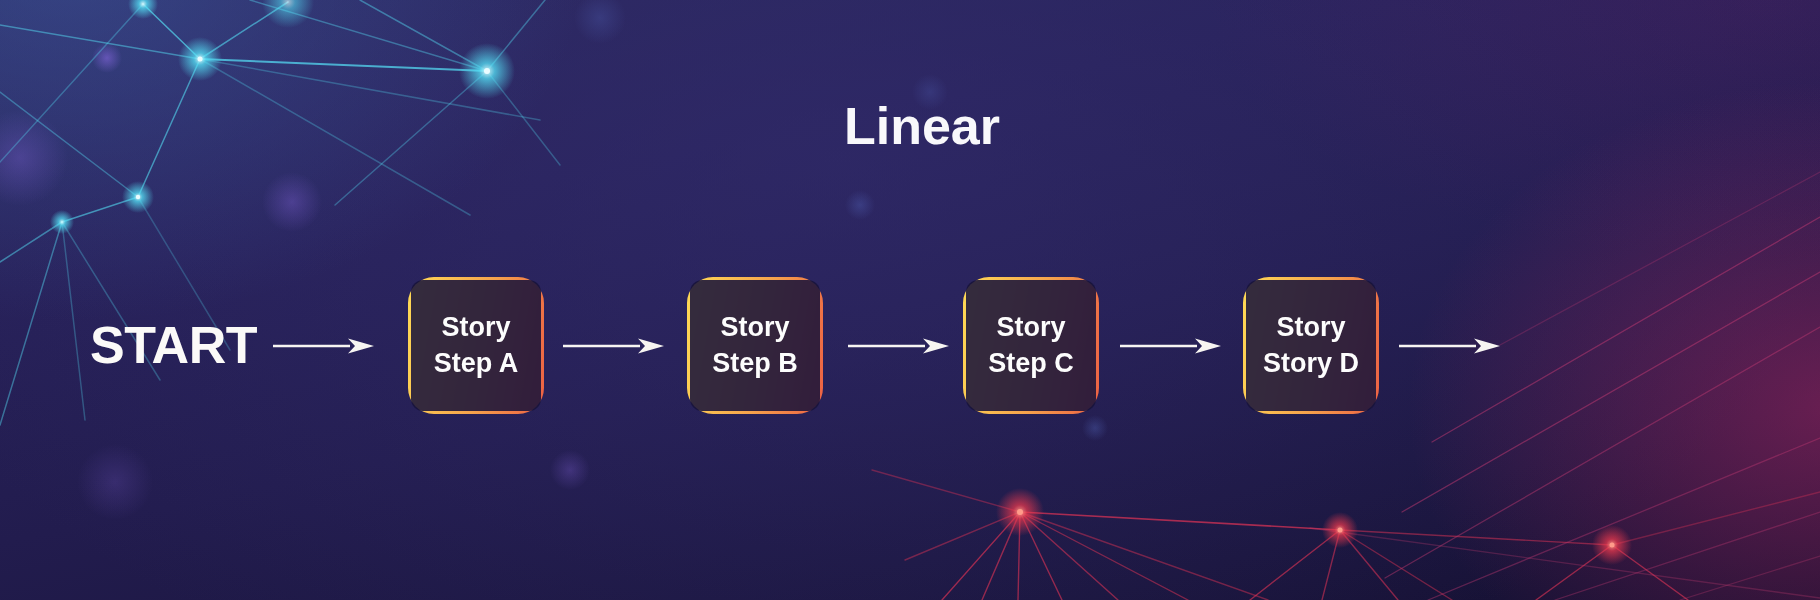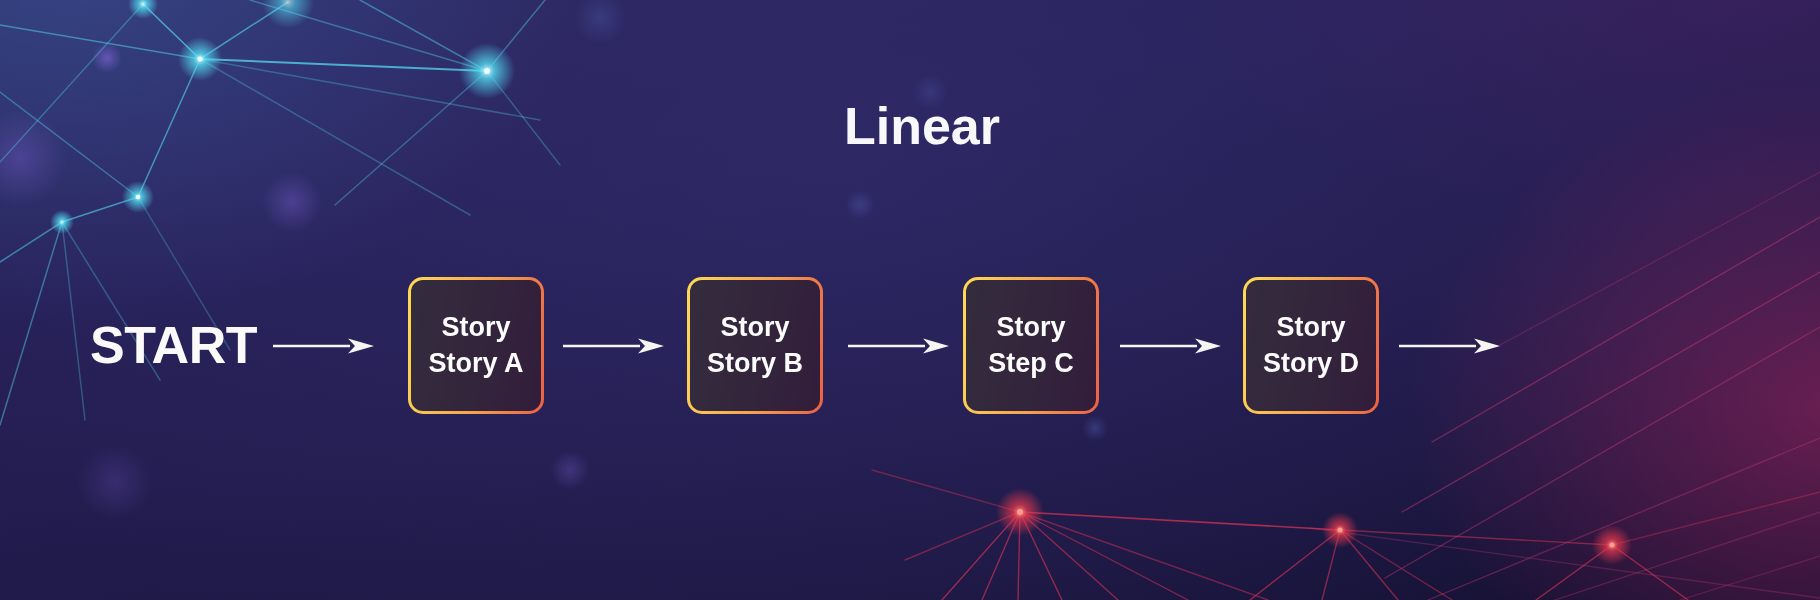--- a/index.html
+++ b/index.html
@@ -24,21 +24,21 @@
   }
   .endpoint{
     position:absolute;top:319px;
     color:#fbfaf8;font-size:52px;font-weight:700;letter-spacing:-0.5px;
     white-space:nowrap;line-height:1;
   }
   .endpoint.start{left:90px;text-align:center;}
   .endpoint.end{left:1506px;}
   .step-box{
     position:absolute;top:277px;width:136px;height:137px;
-    border-radius:15px;
+    border-radius:26px;
     padding:3px;box-sizing:border-box;
     background:linear-gradient(100deg,#ffdb55 0%,#f5a24c 55%,#ec6044 100%);
     display:flex;
   }
   .step-box .inner{
     flex:1;border-radius:12px;
     background:rgba(24,19,58,0.88);
     display:flex;flex-direction:column;align-items:center;justify-content:center;
     color:#fdfdfd;font-size:27px;font-weight:700;line-height:1.3;
     text-align:center;
@@ -166,33 +166,33 @@
   <span class="endpoint start">START</span>
 
   <svg class="arrow arrow-1" viewBox="0 0 102 18" aria-hidden="true">
     <line x1="1" y1="9" x2="78" y2="9" stroke="#f7f5f2" stroke-width="2.6"></line>
     <polygon points="76,1.5 102,9 76,16.5 83,9" fill="#f7f5f2"></polygon>
   </svg>
 
   <div class="step-box box-a">
     <div class="inner">
       <span>Story</span>
-      <span>Story A</span>
+      <span>Step A</span>
     </div>
   </div>
 
   <svg class="arrow arrow-2" viewBox="0 0 102 18" aria-hidden="true">
     <line x1="1" y1="9" x2="78" y2="9" stroke="#f7f5f2" stroke-width="2.6"></line>
     <polygon points="76,1.5 102,9 76,16.5 83,9" fill="#f7f5f2"></polygon>
   </svg>
 
   <div class="step-box box-b">
     <div class="inner">
       <span>Story</span>
-      <span>Story B</span>
+      <span>Step B</span>
     </div>
   </div>
 
   <svg class="arrow arrow-3" viewBox="0 0 102 18" aria-hidden="true">
     <line x1="1" y1="9" x2="78" y2="9" stroke="#f7f5f2" stroke-width="2.6"></line>
     <polygon points="76,1.5 102,9 76,16.5 83,9" fill="#f7f5f2"></polygon>
   </svg>
 
   <div class="step-box box-c">
     <div class="inner">

